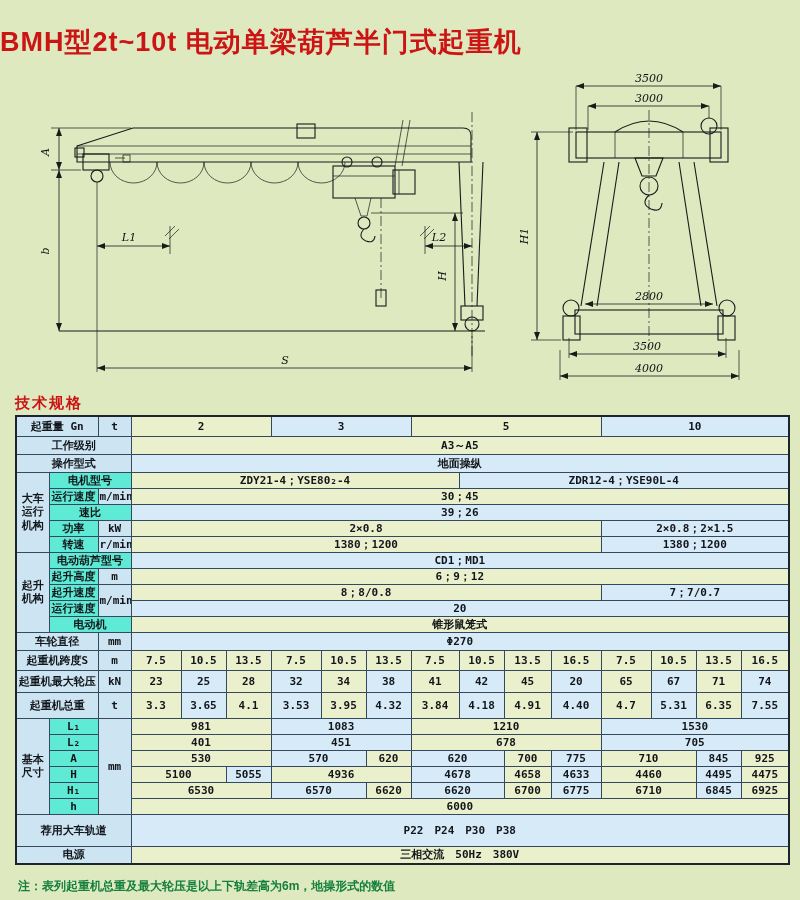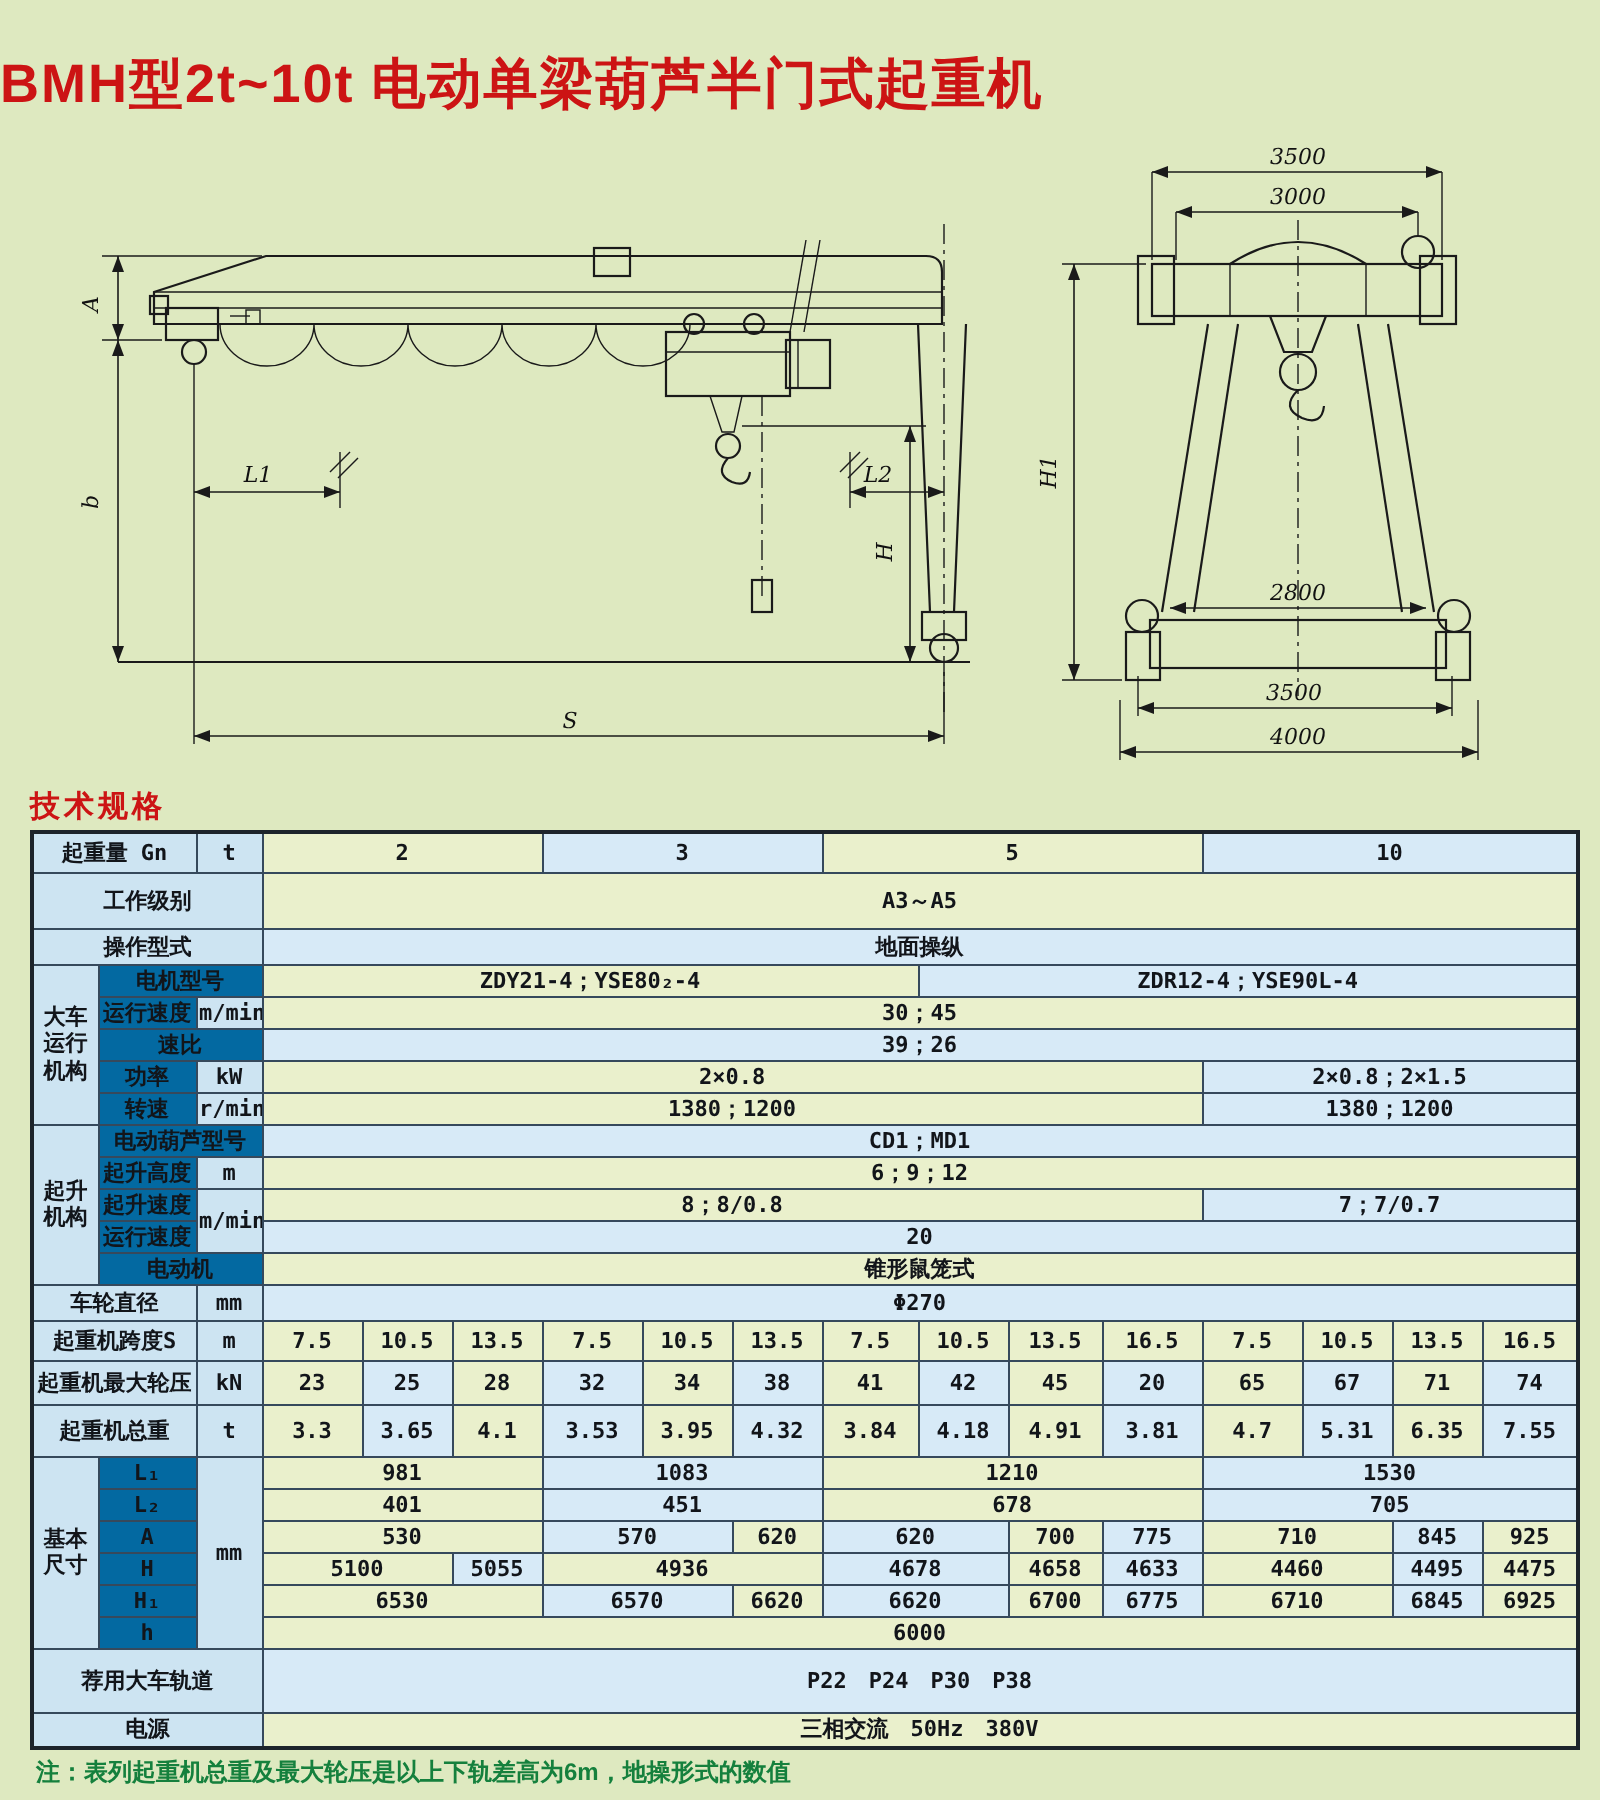--- a/index.html
+++ b/index.html
@@ -12,21 +12,21 @@
             color:#cc1414;letter-spacing:2px;}
   table.spec{position:absolute;left:15px;top:415px;width:773px;border-collapse:collapse;
              table-layout:fixed;}
   table.spec td{border:1px solid #36495c;text-align:center;vertical-align:middle;
                 padding:0 1px;color:#12151a;font-weight:bold;font-size:11px;
                 font-family:"DejaVu Sans Mono",monospace;overflow:hidden;}
   table.spec{border:2px solid #1d242b;}
   td.k-grp,td.k-lab,td.k-sub{font-family:"Liberation Sans",sans-serif;}
   td.k-grp{background:#cde4f2;white-space:pre-line;line-height:1.2;font-size:11px;}
   td.k-lab{background:#cde4f2;}
-  td.k-sub{background:#0369a1;}
+  td.k-sub{background:#5eead4;}
   td.k-unit{background:#cde4f2;font-size:10px;}
   td.k-g{background:#eaf0cc;}
   td.k-b{background:#d7eaf7;}
   .note{position:absolute;left:18px;top:878px;font-size:12px;font-weight:bold;color:#15803d;}
   
   .ln{stroke:#1a1a1a;stroke-width:1.1;fill:none;}
   .fn{stroke:#1a1a1a;stroke-width:0.7;fill:none;}
   .dim{stroke:#1a1a1a;stroke-width:0.8;fill:none;}
   .cl{stroke:#1a1a1a;stroke-width:0.7;fill:none;stroke-dasharray:10 3 2 3;}
   text.dimt{font-family:"DejaVu Serif",serif;font-style:italic;font-size:11px;fill:#111;}
@@ -196,21 +196,21 @@
       </colgroup>
     <tbody>
         <tr style="height: 20px;">
           <td colspan="2" class="k-lab">起重量 Gn</td>
           <td class="k-unit">t</td>
           <td colspan="3" class="k-g">2</td>
           <td colspan="3" class="k-b">3</td>
           <td colspan="4" class="k-g">5</td>
           <td colspan="4" class="k-b">10</td>
         </tr>
-        <tr style="height: 28px;">
+        <tr style="height: 18px;">
           <td colspan="3" class="k-lab">工作级别</td>
           <td colspan="14" class="k-g">A3～A5</td>
         </tr>
         <tr style="height: 18px;">
           <td colspan="3" class="k-lab">操作型式</td>
           <td colspan="14" class="k-b">地面操纵</td>
         </tr>
         <tr style="height: 16px;">
           <td rowspan="5" class="k-grp">大车
 运行
@@ -311,21 +311,21 @@
           <td class="k-unit">t</td>
           <td class="k-g">3.3</td>
           <td class="k-b">3.65</td>
           <td class="k-g">4.1</td>
           <td class="k-b">3.53</td>
           <td class="k-g">3.95</td>
           <td class="k-b">4.32</td>
           <td class="k-g">3.84</td>
           <td class="k-b">4.18</td>
           <td class="k-g">4.91</td>
-          <td class="k-b">3.81</td>
+          <td class="k-b">4.40</td>
           <td class="k-g">4.7</td>
           <td class="k-b">5.31</td>
           <td class="k-g">6.35</td>
           <td class="k-b">7.55</td>
         </tr>
         <tr style="height: 16px;">
           <td rowspan="6" class="k-grp">基本
 尺寸</td>
           <td class="k-sub">L₁</td>
           <td rowspan="6" class="k-unit">mm</td>

